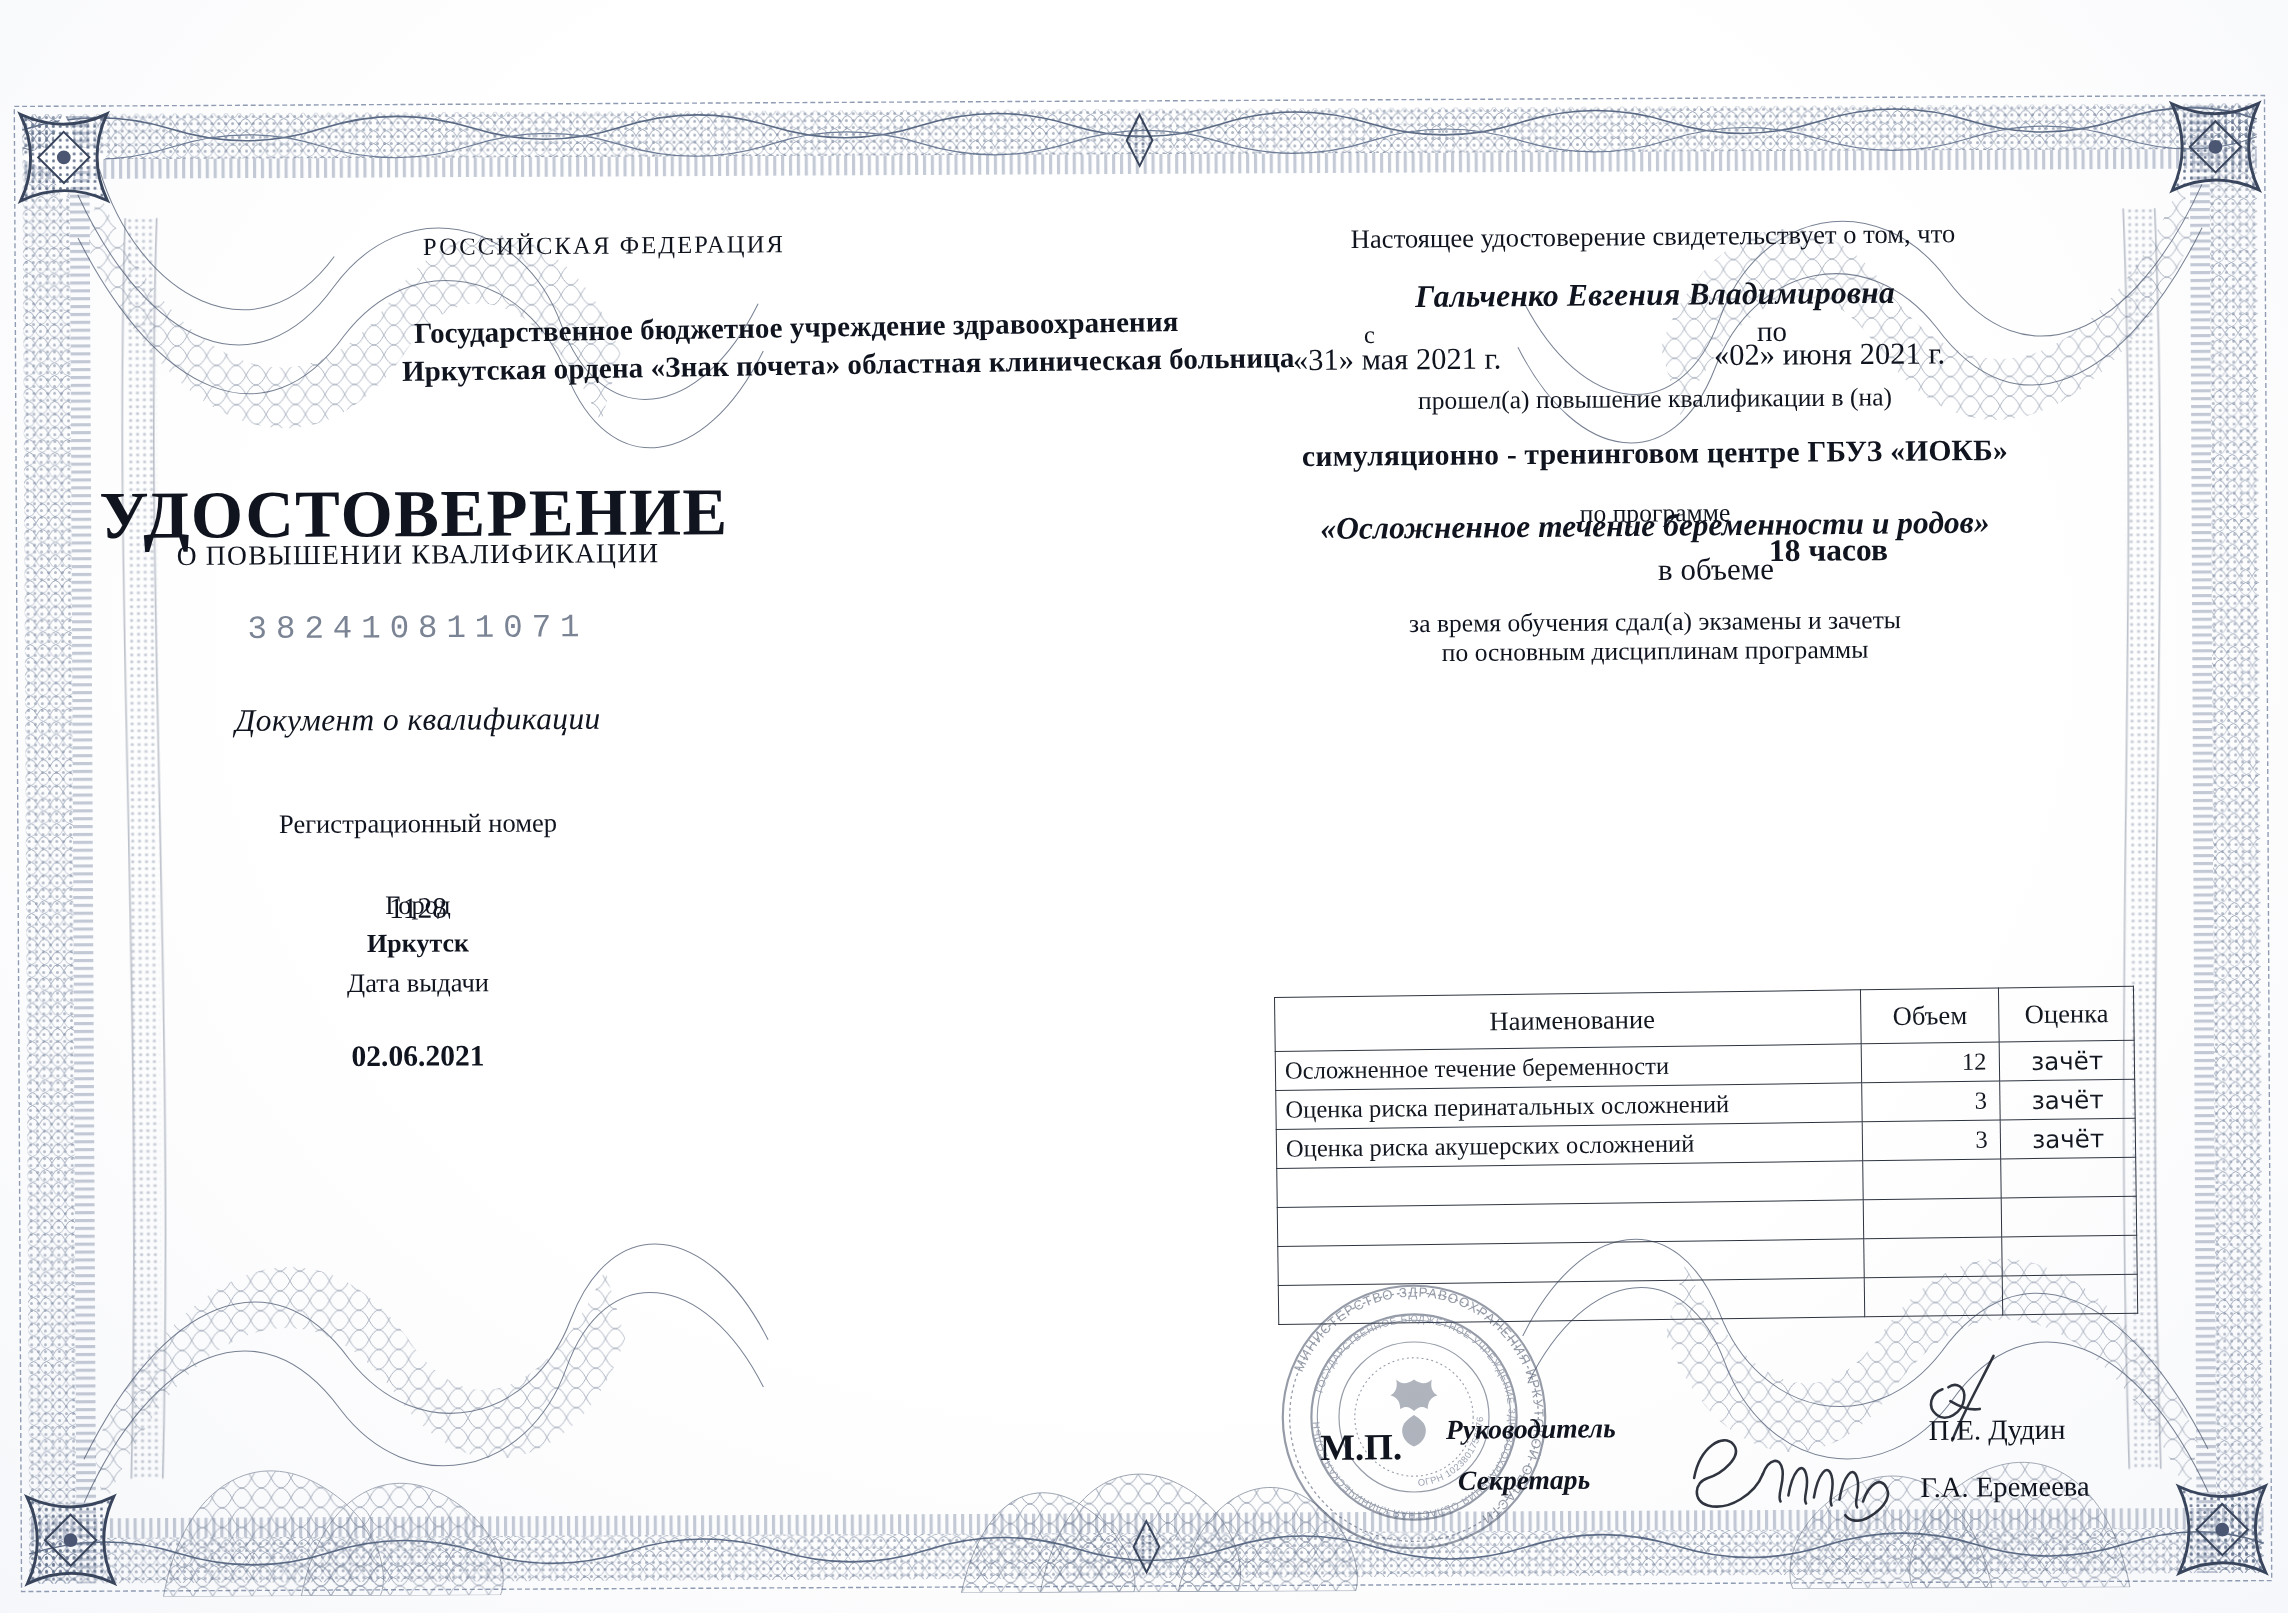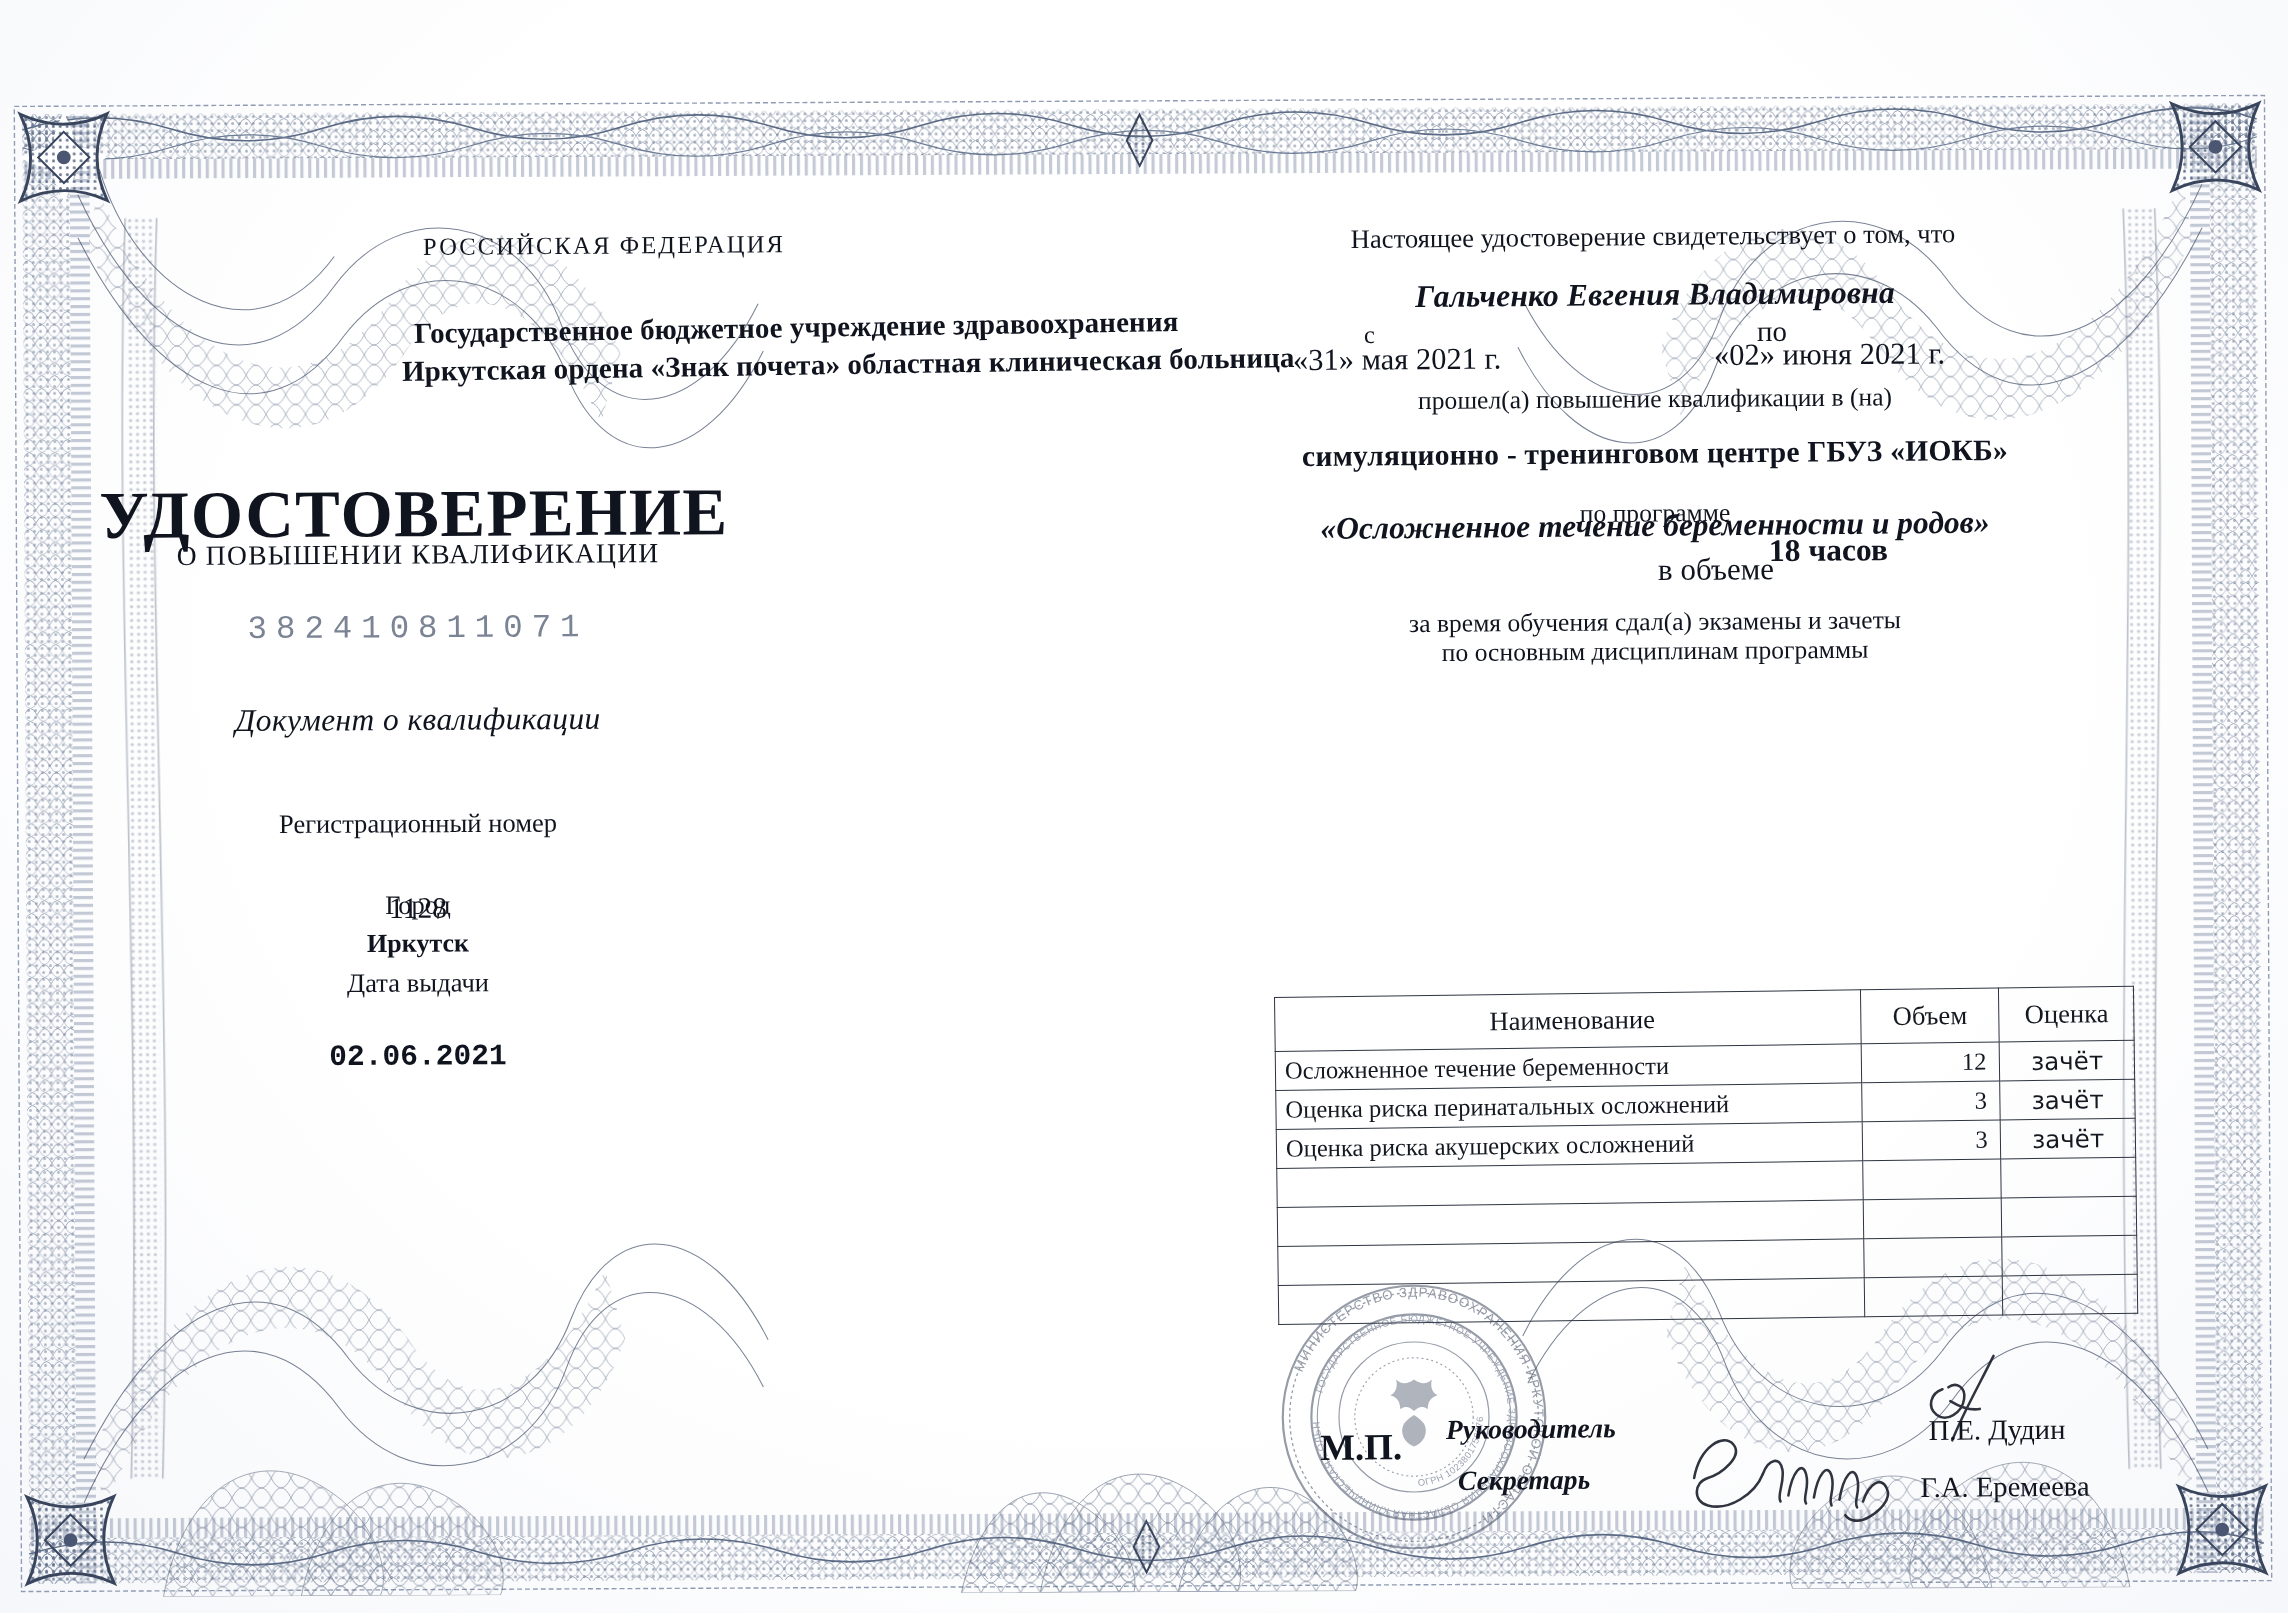--- a/index.html
+++ b/index.html
@@ -54,21 +54,21 @@
      transform:translateX(-50%) rotate(-0.3deg);}
   #reg-value{left:418px;top:850px;font-size:29.6px;font-weight:normal;
      transform:translateX(-50%) rotate(-0.3deg);margin-top:42px;}
   #city-label{left:418px;top:890px;font-size:26.6px;
      transform:translateX(-50%) rotate(-0.3deg);}
   #city-value{left:418px;top:929px;font-size:26px;font-weight:bold;
      transform:translateX(-50%) rotate(-0.3deg);}
   #date-label{left:418px;top:968px;font-size:26.6px;
      transform:translateX(-50%) rotate(-0.3deg);}
   #date-value{left:418px;top:1040px;font-size:29.6px;font-weight:bold;
-     transform:translateX(-50%) rotate(-0.3deg);font-family:Liberation Mono, monospace;}
+     transform:translateX(-50%) rotate(-0.3deg);}
 
   
   #cert-states{left:1653px;top:224px;font-size:26.6px;
      transform:translateX(-50%) rotate(-0.55deg);}
   #holder-name{left:1655px;top:279px;font-size:31.5px;font-weight:bold;
      font-style:italic;letter-spacing:0.2px;
      transform:translateX(-50%) rotate(-0.5deg);}
 
   #from-label{left:1364px;top:321px;font-size:24.6px;transform:rotate(-0.4deg);}
   #to-label{left:1757px;top:315px;font-size:29px;transform:rotate(-0.4deg);}

